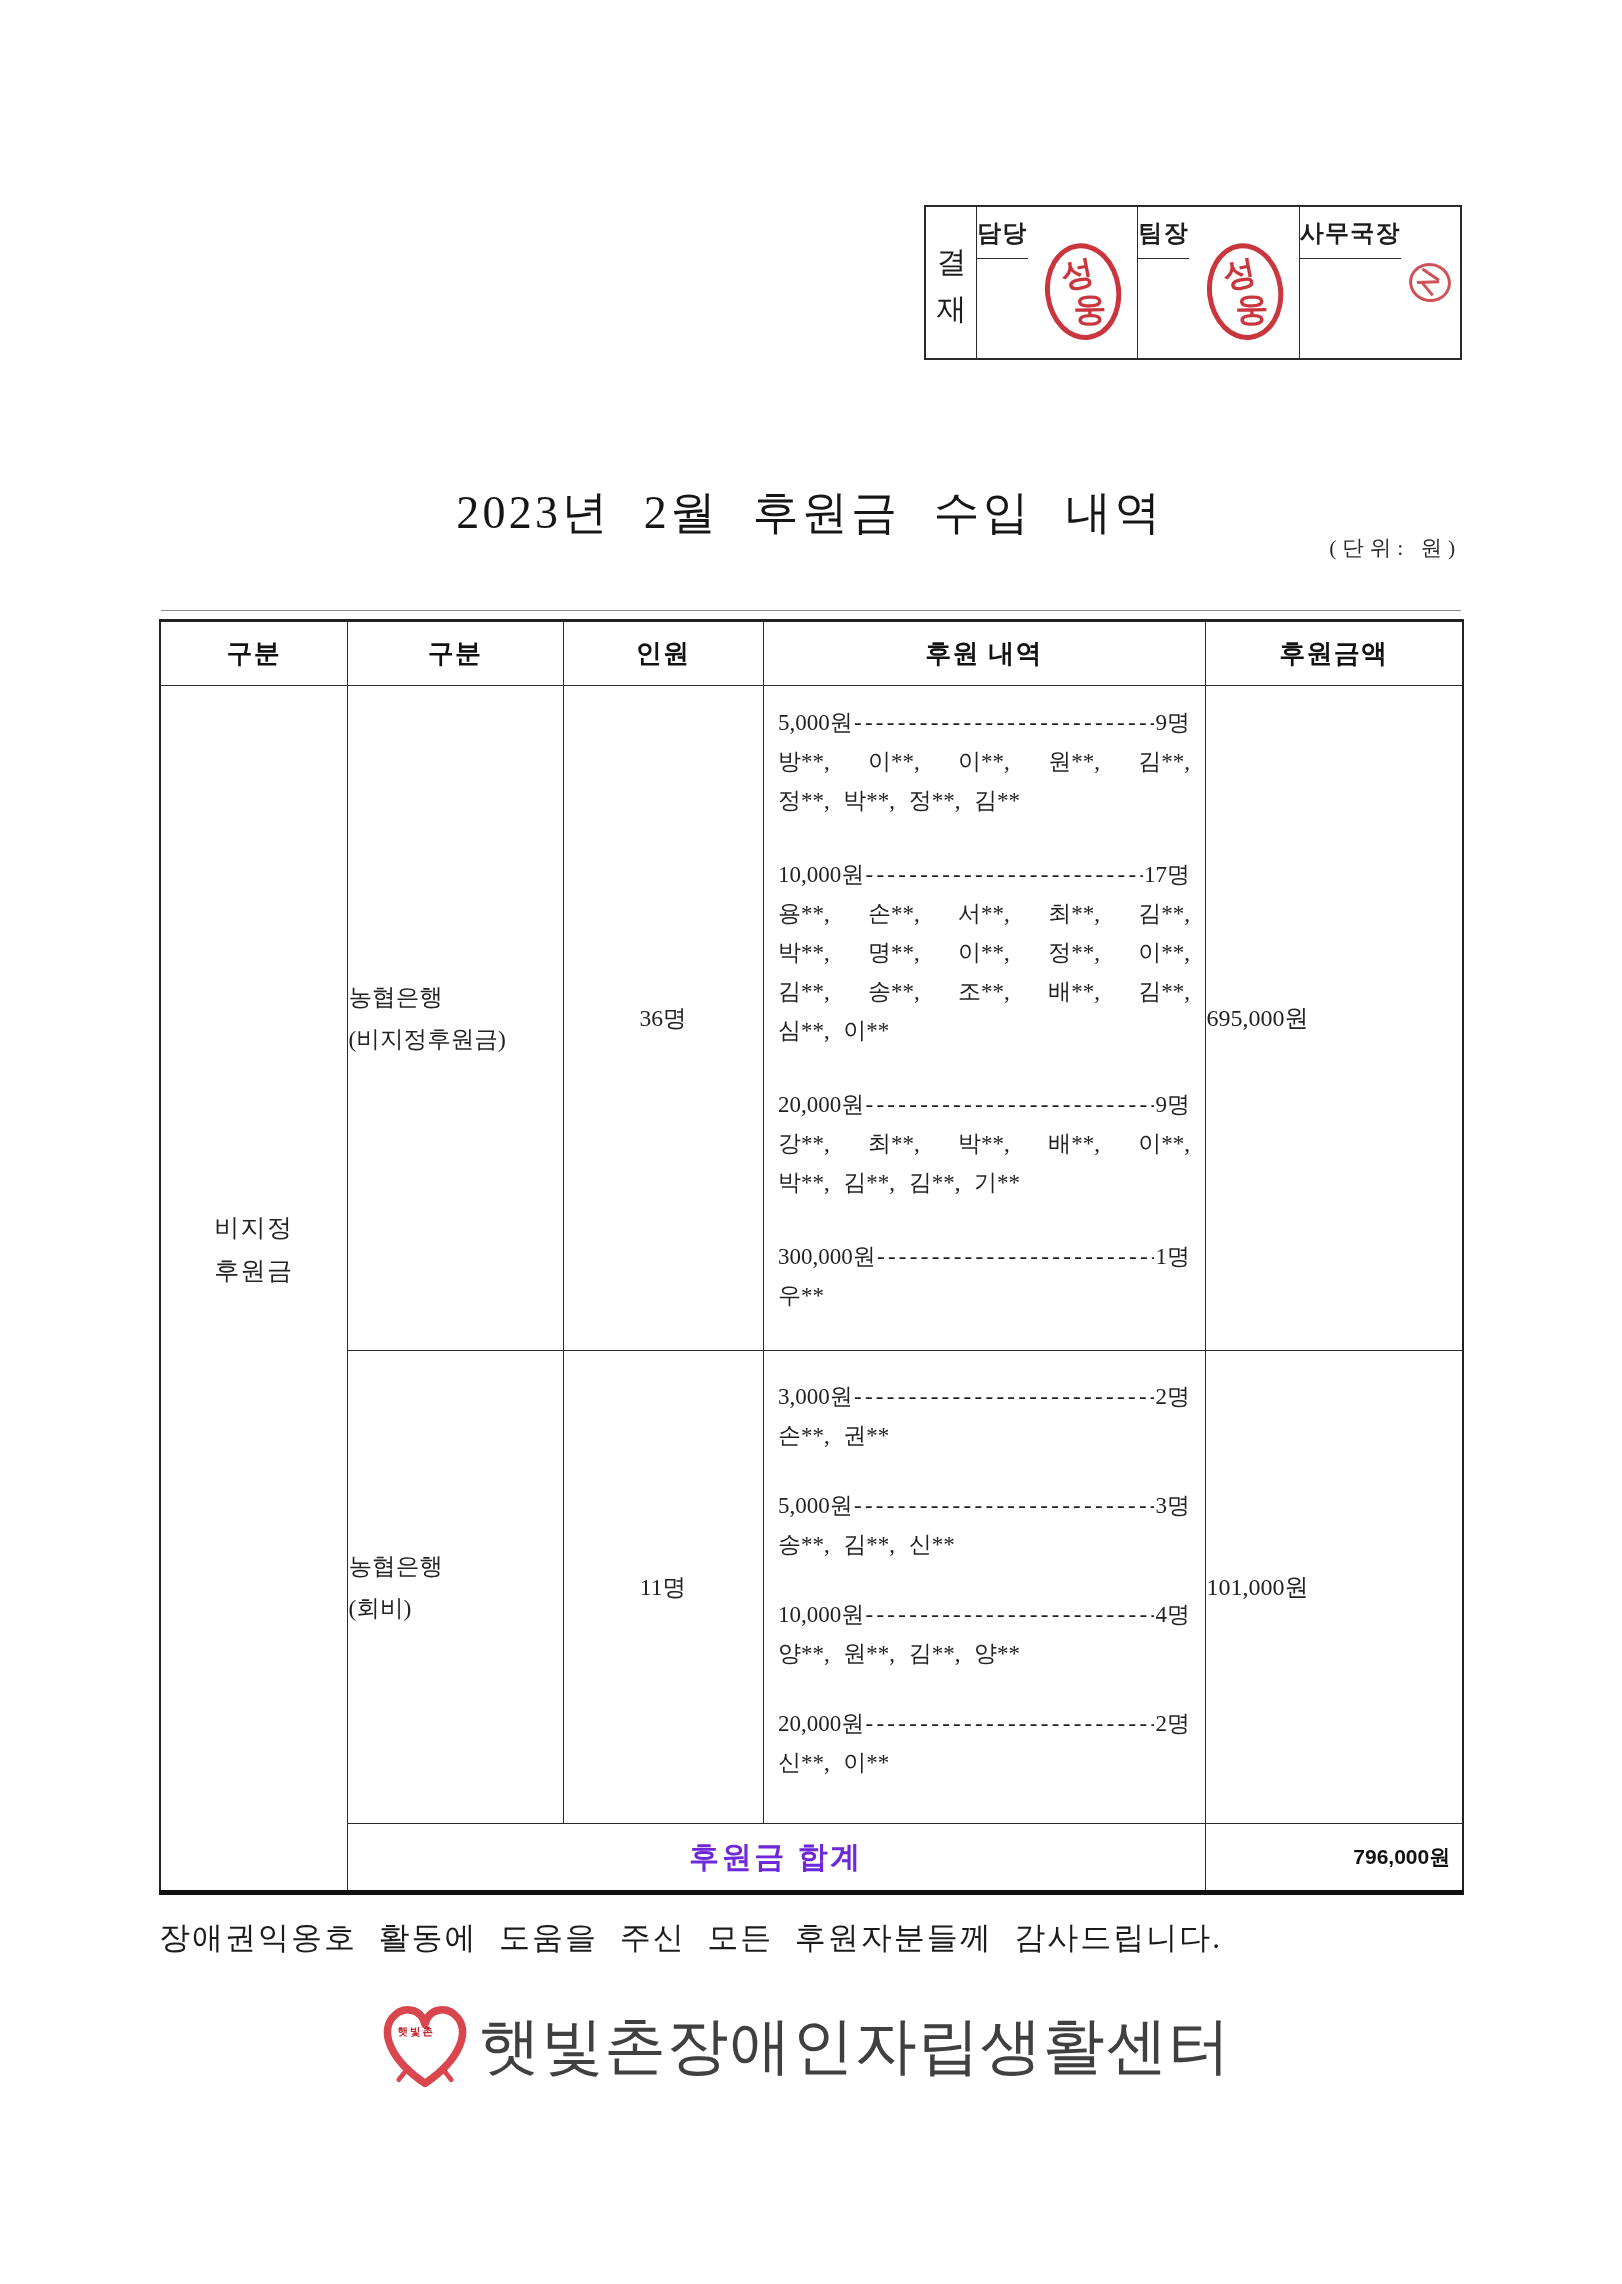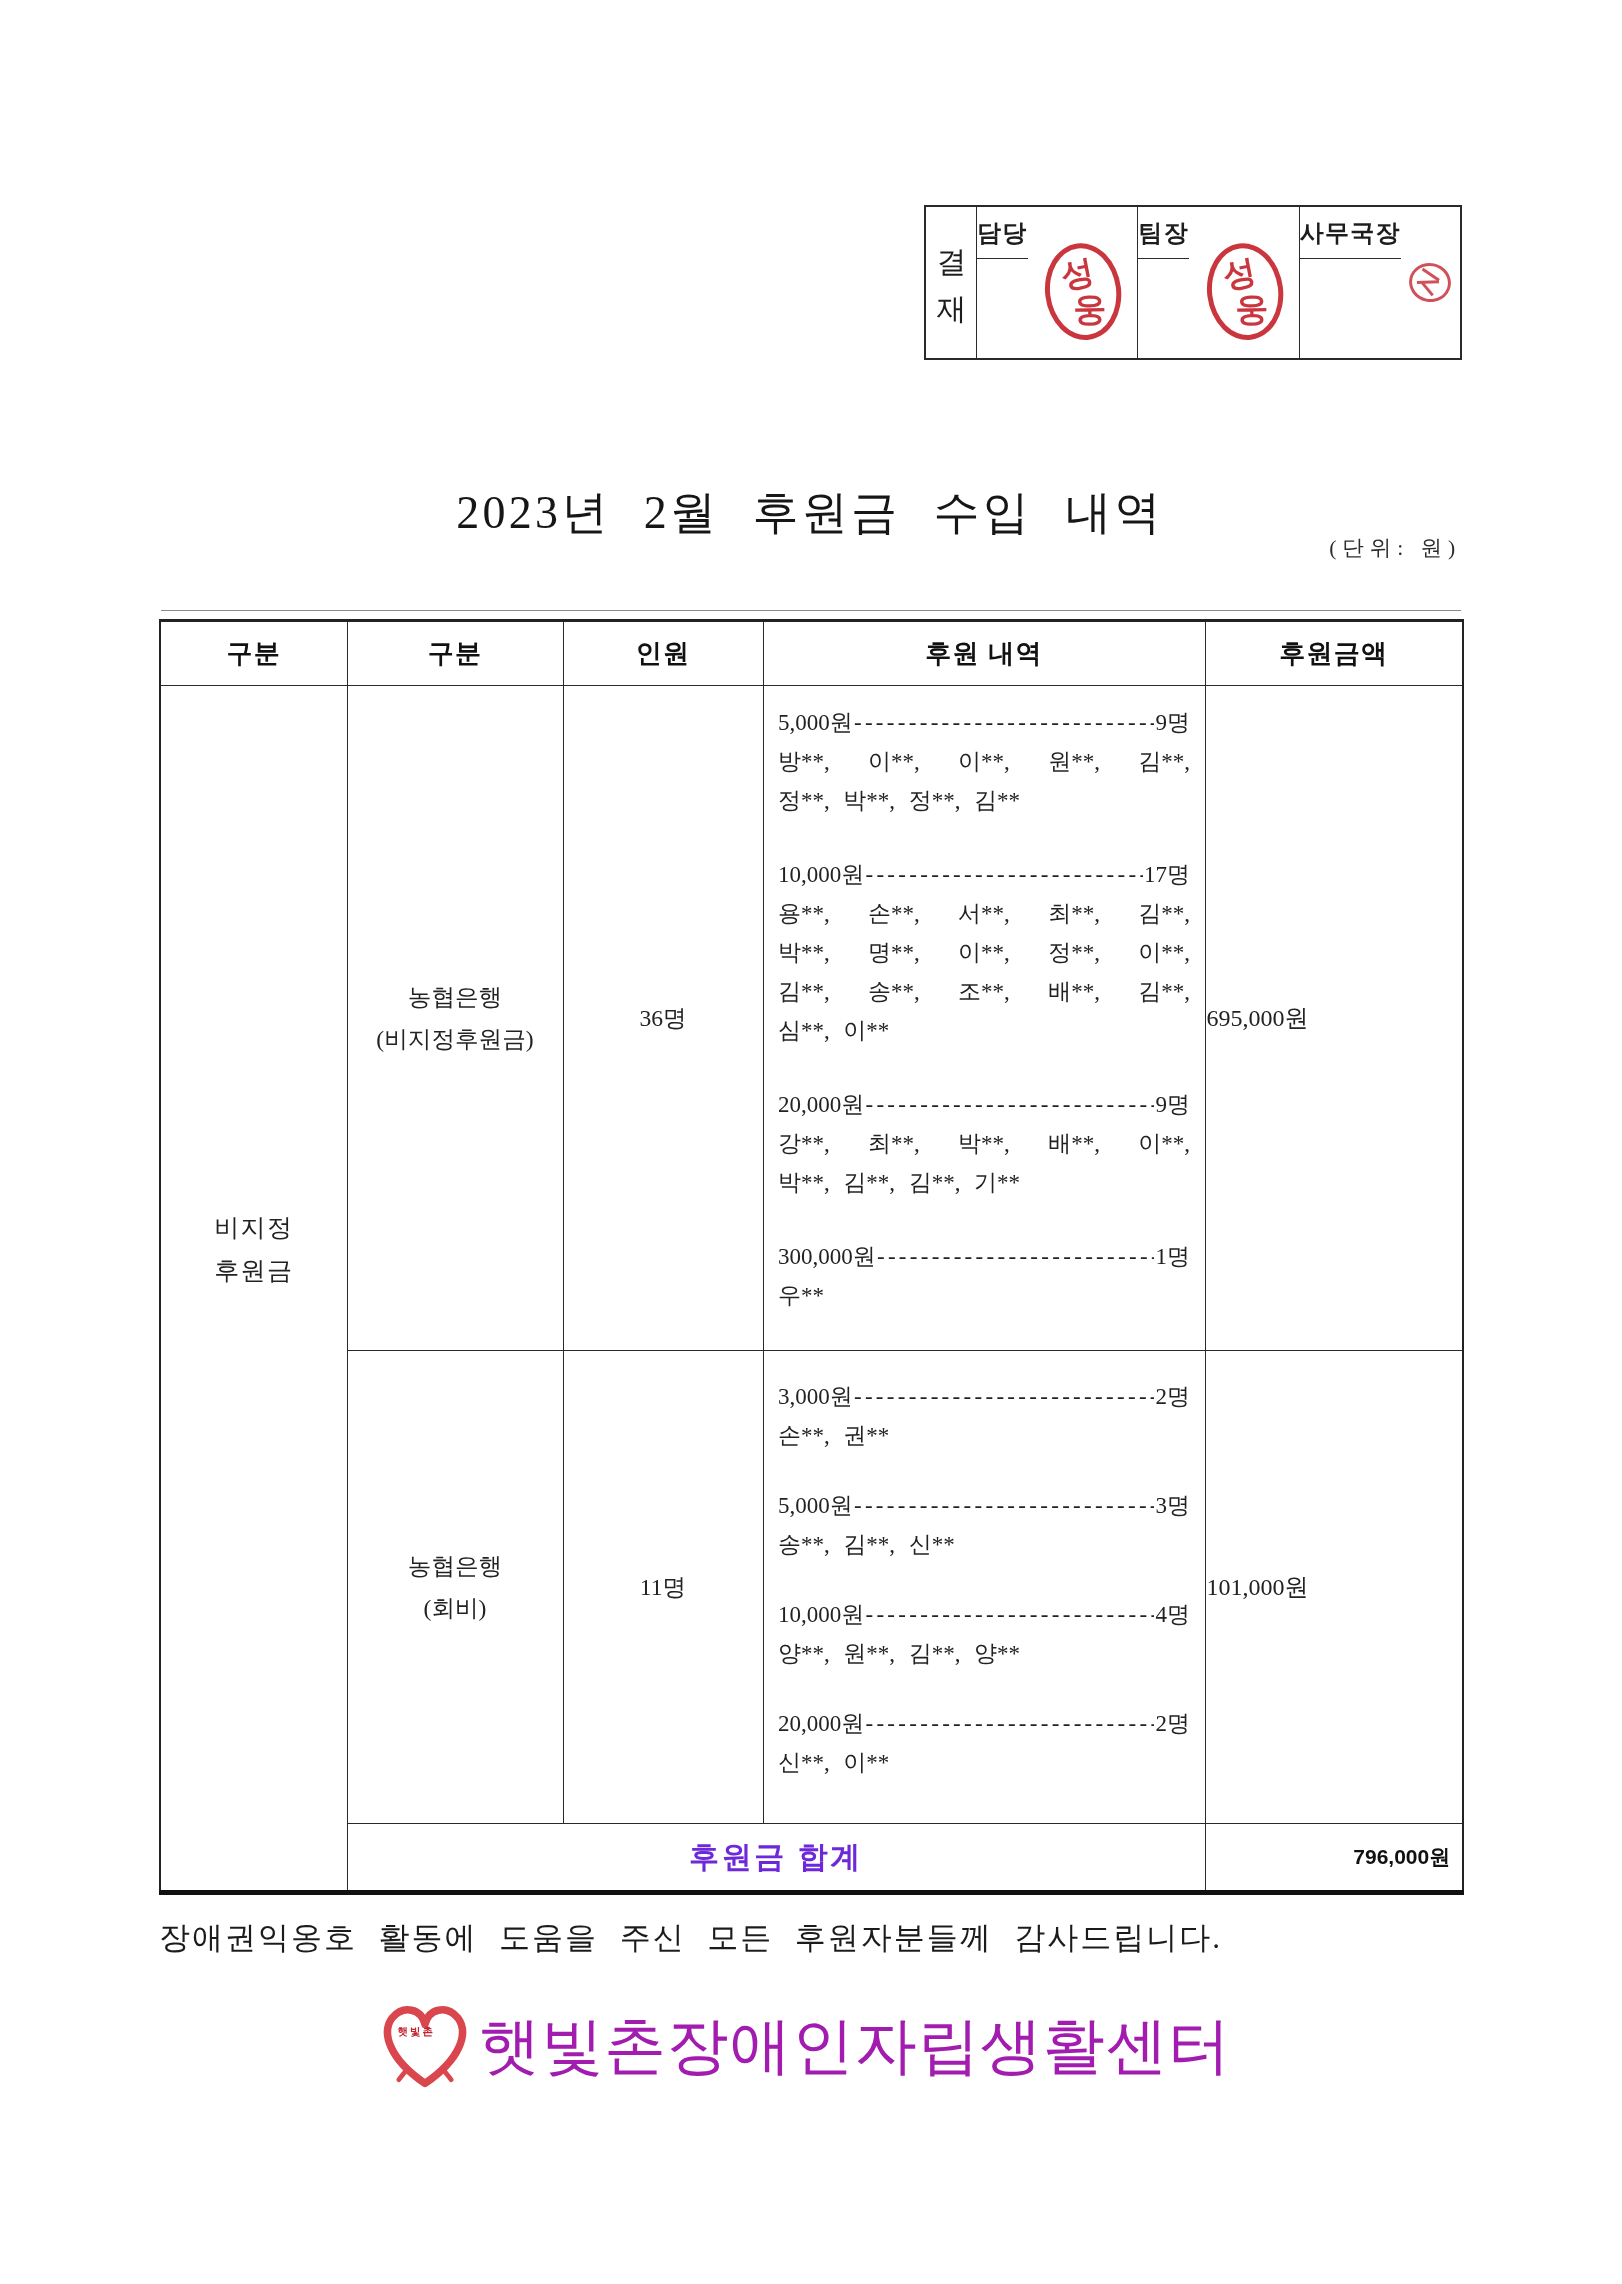--- a/index.html
+++ b/index.html
@@ -72,21 +72,21 @@
     border-collapse:collapse; table-layout:fixed;
     border:2.6px solid #222; border-top-width:3.9px; border-bottom:5.9px solid #111;
   }
   table.main th, table.main td { border:1.3px solid #2a2a2a; box-sizing:border-box; }
   table.main thead th {
     height:65px; font-family:"Liberation Sans","DejaVu Sans",sans-serif;
     font-size:26px; font-weight:bold; letter-spacing:1.3px; color:#111;
   }
   tr.r1 { height:638px; } tr.r2 { height:473px; } tr.rt { height:69px; }
   td.cat { text-align:center; vertical-align:middle; font-size:25px; line-height:43px; letter-spacing:1.3px; padding-bottom:79px; }
-  td.bank { text-align:center; vertical-align:middle; font-size:23.6px; line-height:42px; }
+  td.bank { text-align:left; vertical-align:middle; font-size:23.6px; line-height:42px; }
   td.cnt  { text-align:center; vertical-align:middle; font-size:23.6px;margin-left:16px; }
   td.amt  { text-align:left; vertical-align:middle; padding-right:15.7px; font-size:24px; }
   td.detail { vertical-align:top; padding:17px 14.4px 0 14.4px; font-size:23px; color:#222; }
   .block { margin-bottom:35px; }
   tr.r2 td.detail { padding-top:26px; }
   tr.r2 .block { margin-bottom:31px; }
   .dline { height:39px; line-height:39px; white-space:nowrap; overflow:hidden; }
   .name-line { word-spacing:7.9px; }
   .name-line.justified { text-align:justify; text-align-last:justify; white-space:normal; }
   .amount-line { display:flex; align-items:baseline; }
@@ -105,21 +105,21 @@
   .thanks {
     position:absolute; left:159px; top:1917px; width:1302px; text-align:left;
     font-size:31px; letter-spacing:2px; word-spacing:11.8px; color:#1b1b1b;
   }
   .org-row { position:absolute; left:378px; top:2001px; display:flex; align-items:center; }
   .heart-wrap { position:relative; width:94px; height:89px; flex:0 0 auto; }
   .logo-text {
     position:absolute; left:19.6px; top:23.6px; font-size:10.5px; font-weight:bold;
     color:#c5262e; letter-spacing:2px;
   }
-  .org-name { font-size:62px; letter-spacing:0.7px; margin-left:6.5px; color:#a21caf; white-space:nowrap; }
+  .org-name { font-size:62px; letter-spacing:0.7px; margin-left:6.5px; color:#404040; white-space:nowrap; }
 </style>
 </head>
 <body>
 
 <div class="approval">
   <div class="approval-side">결재</div>
   <div class="approval-cols" id="approval-cols">
       <div class="approval-col">
         <div class="hd">담당</div>
         <div class="stamp-area">

